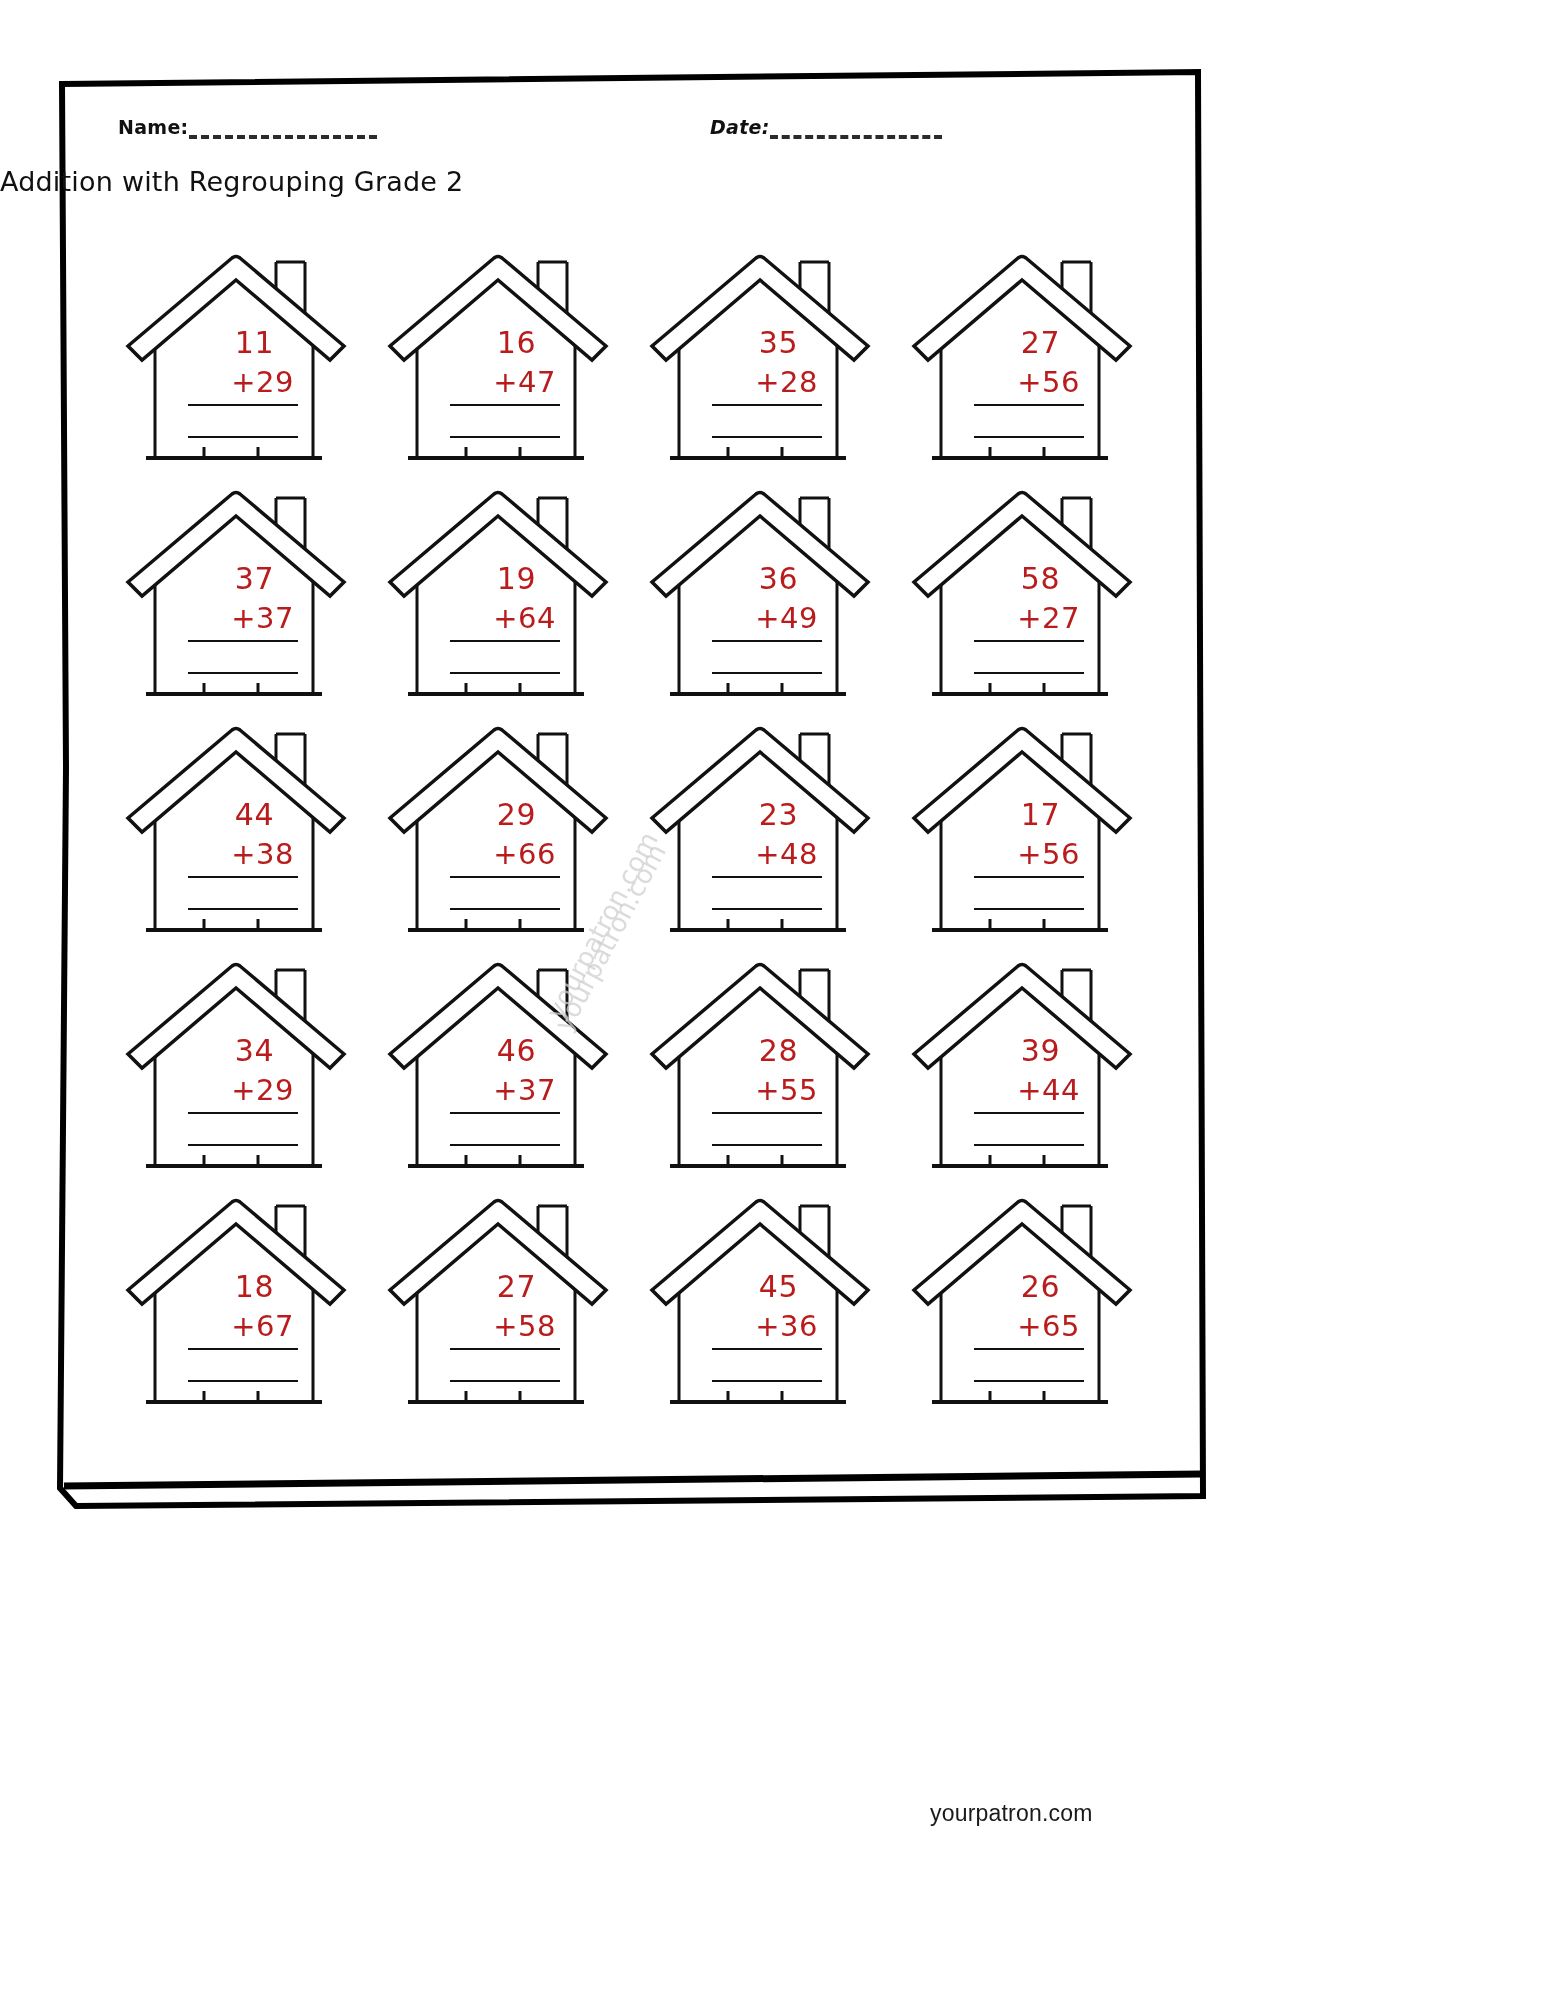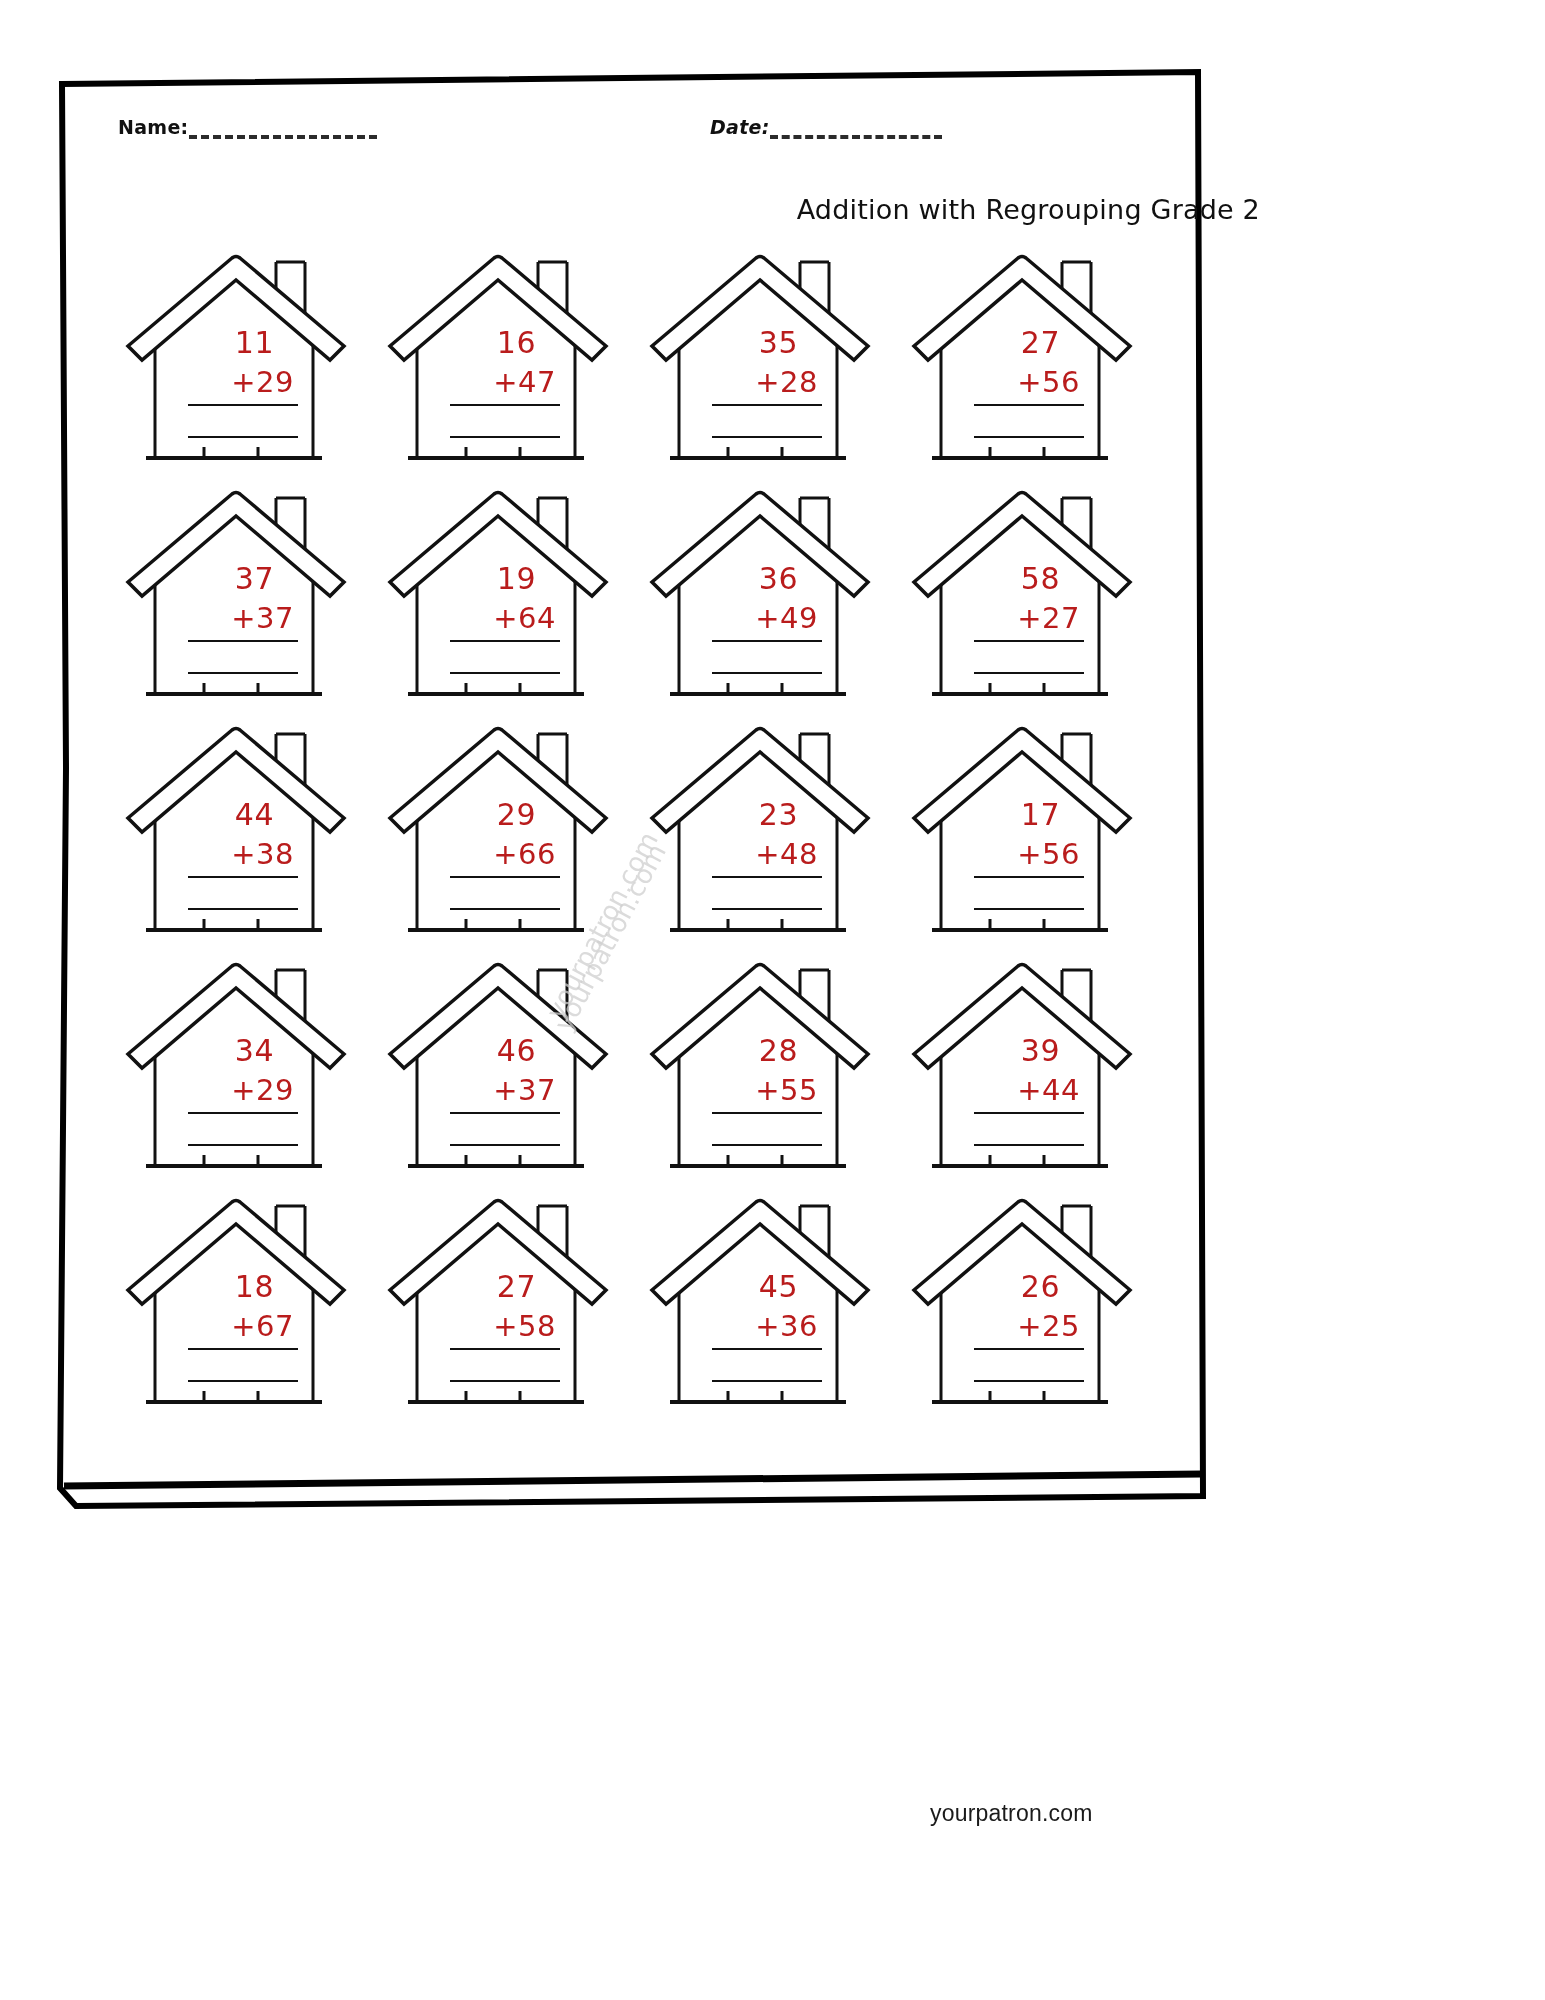--- a/index.html
+++ b/index.html
@@ -55,23 +55,23 @@
     height: 10px;
     border-bottom: 4px dashed #2b2b2b;
   }
   #name-dashes { width: 188px; }
   #date-dashes { width: 172px; }
 
   
   #worksheet-title {
     position: absolute;
     left: 0;
-    top: 194px;
+    top: 166px;
     width: 1260px;
-    text-align: right;
+    text-align: left;
     font-family: "DejaVu Sans", sans-serif;
     font-size: 27px;
     font-weight: 400;
     color: #111111;
     letter-spacing: 0.2px;
     white-space: nowrap;
   }
 
   
   #problem-grid {
@@ -668,21 +668,21 @@
   <path d="M150 197 L150 208" stroke="#111" stroke-width="3"></path>
 
   <path d="M47 88 L126 26 L205 88" stroke="#111" stroke-width="3" fill="none" stroke-linejoin="miter"></path>
 
   <path d="M168 12 L168 58 M168 12 L197 12 M197 12 L197 68" stroke="#111" stroke-width="3" fill="none" stroke-linejoin="miter"></path>
 
   <path d="M20 96 L124 8 Q128 5 132 8 L236 96 L222 110 L128 30 L34 110 Z" stroke="#111" stroke-width="3.5" fill="#fff" stroke-linejoin="miter"></path>
 </svg>
     <div class="problem">
       <div class="addend-top">26</div>
-      <div class="addend-bottom">+25</div>
+      <div class="addend-bottom">+65</div>
       <div class="sum-rule"></div>
       <div class="answer-rule"></div>
     </div>
       </div>
     </div>
 
   <div class="watermark" id="watermark-1">yourpatron.com</div>
   <div class="watermark" id="watermark-2">yourpatron.com</div>
 
   <div id="site-footer">yourpatron.com</div>

